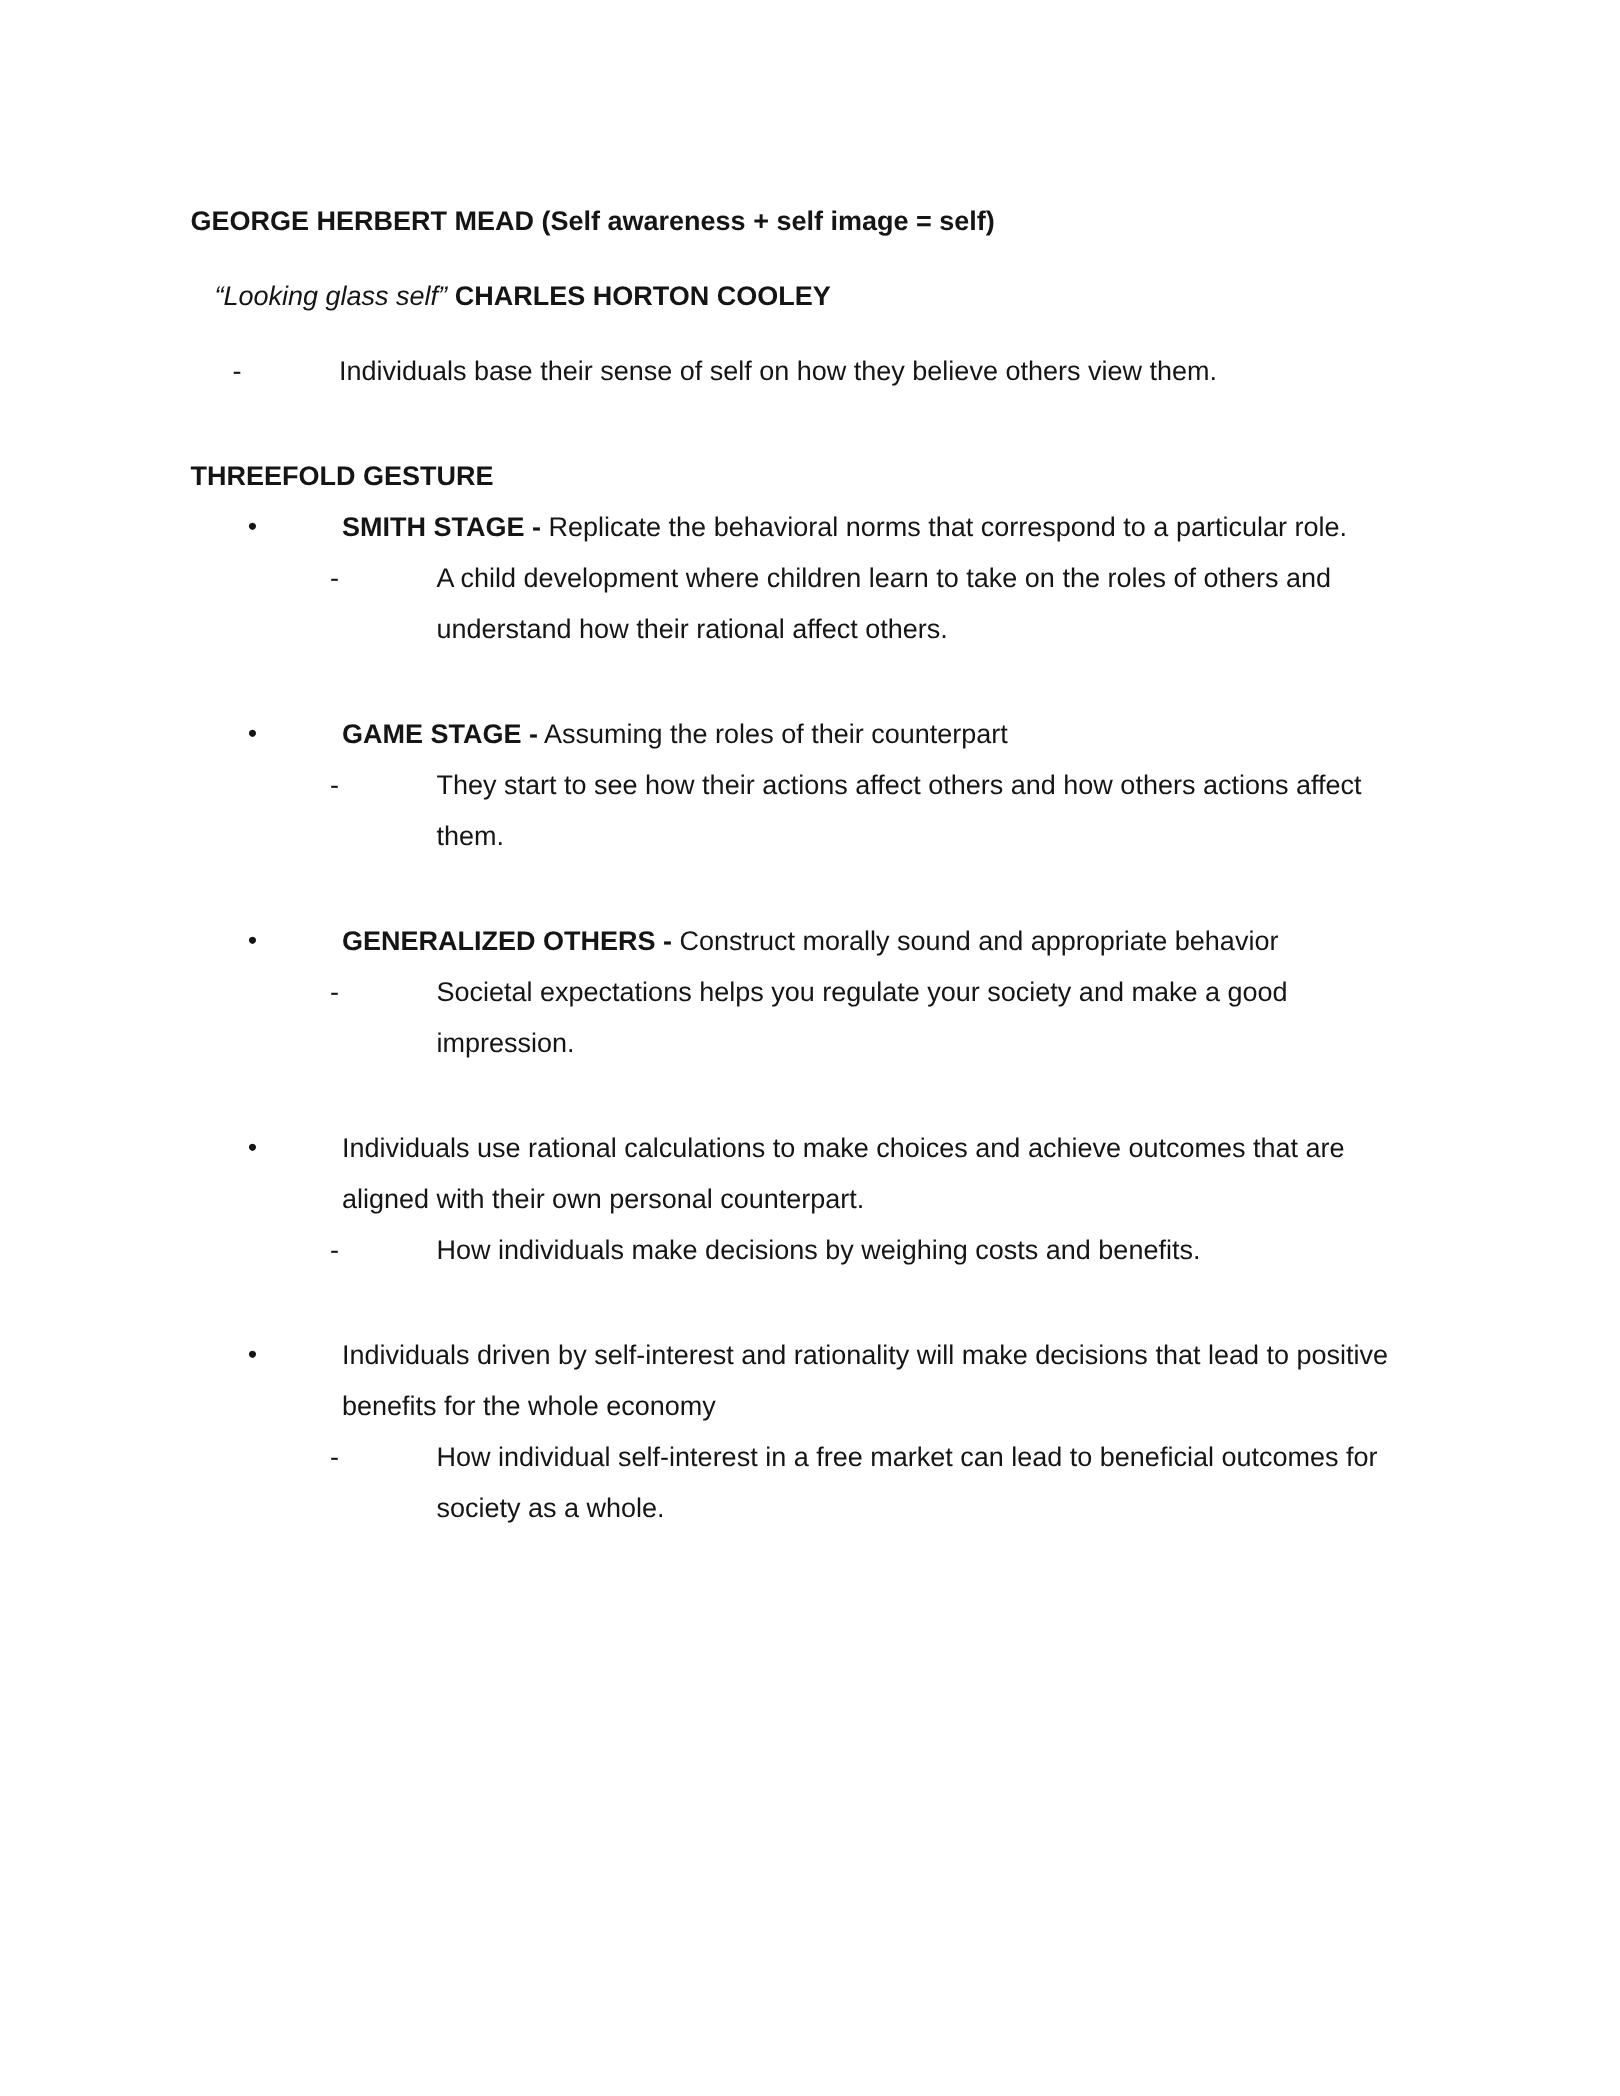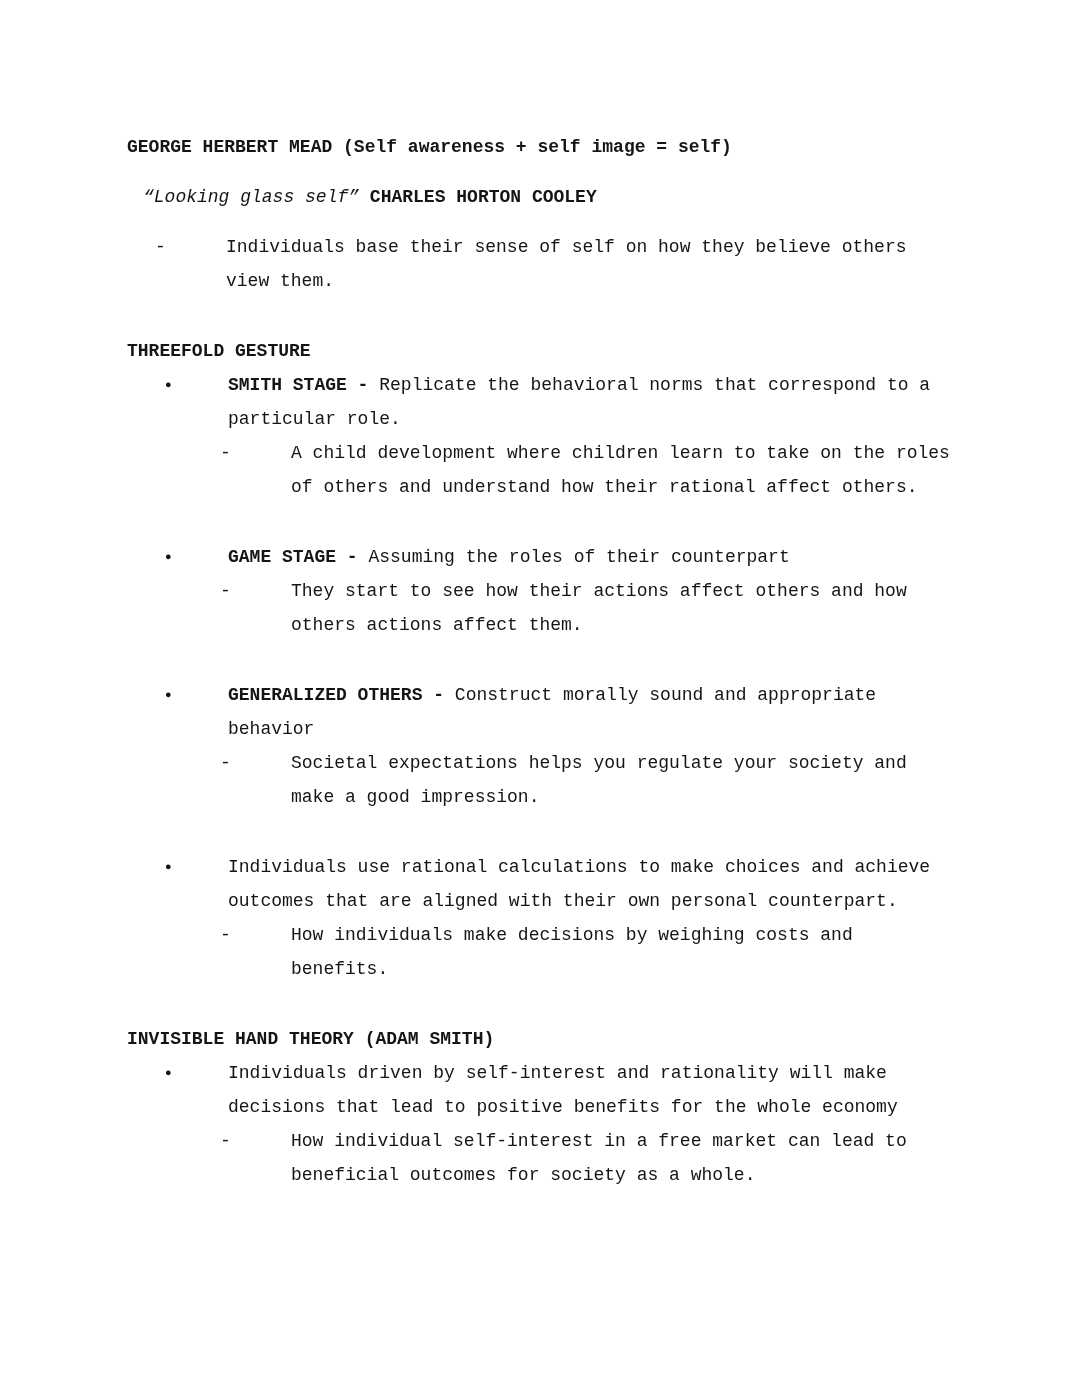--- a/index.html
+++ b/index.html
@@ -9,21 +9,20 @@
     height: 1397px;
     background: #ffffff;
     color: #151515;
     font-family: "Liberation Sans", "DejaVu Sans", sans-serif;
   }
   .page {
     width: 1080px;
     height: 1397px;
     padding: 130px 127px 40px 127px;
     background: #ffffff;
-    font-family: Liberation Mono, monospace;
   }
   .t {
     font-size: 18px;
     line-height: 34px;
   }
   .heading {
     margin: 0;
     font-size: 18px;
     line-height: 34px;
     font-weight: 700;
@@ -118,21 +117,20 @@
         <span class="text">Individuals use rational calculations to make choices and achieve outcomes that are aligned with their own personal counterpart.</span>
       </div>
       <div class="row dash2-row t">
         <span class="marker">-</span>
         <span class="text">How individuals make decisions by weighing costs and benefits.</span>
       </div>
     </div>
   </section>
 
   <section class="section">
-    <h2 class="heading">INVISIBLE HAND THEORY (ADAM SMITH)</h2>
     <div class="group first">
       <div class="row bullet-row t">
         <span class="marker">●</span>
         <span class="text">Individuals driven by self-interest and rationality will make decisions that lead to positive benefits for the whole economy</span>
       </div>
       <div class="row dash2-row t">
         <span class="marker">-</span>
         <span class="text">How individual self-interest in a free market can lead to beneficial outcomes for society as a whole.</span>
       </div>
     </div>

